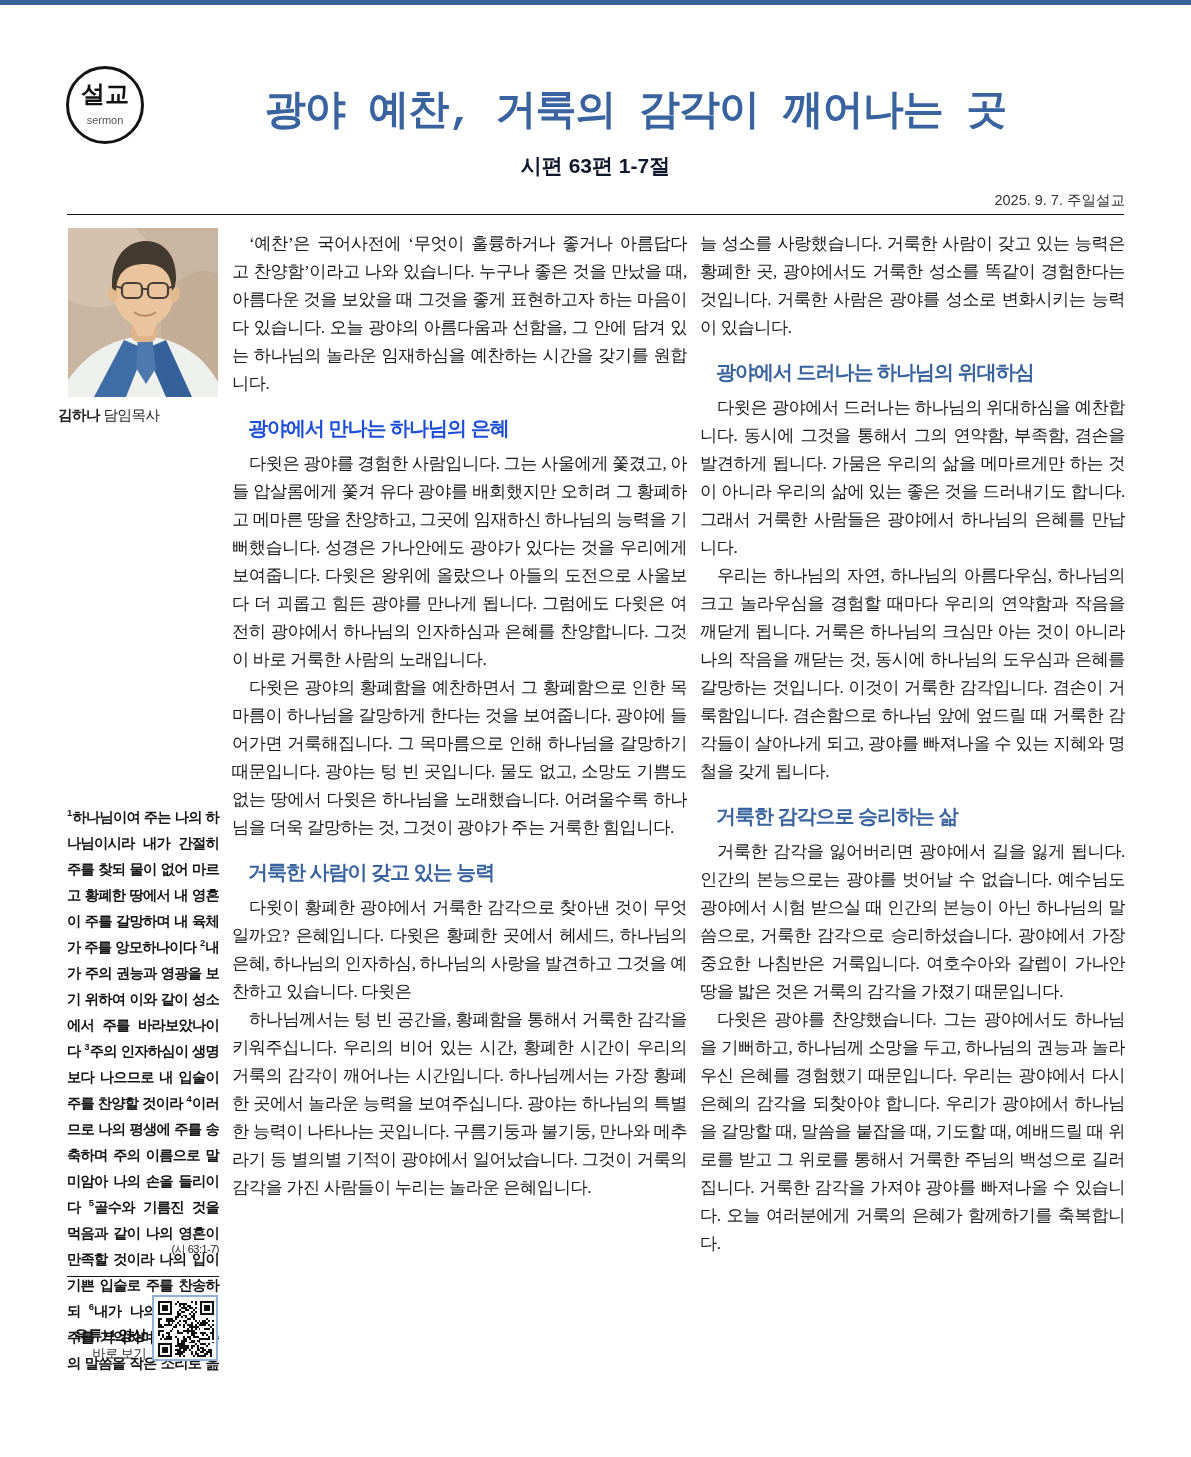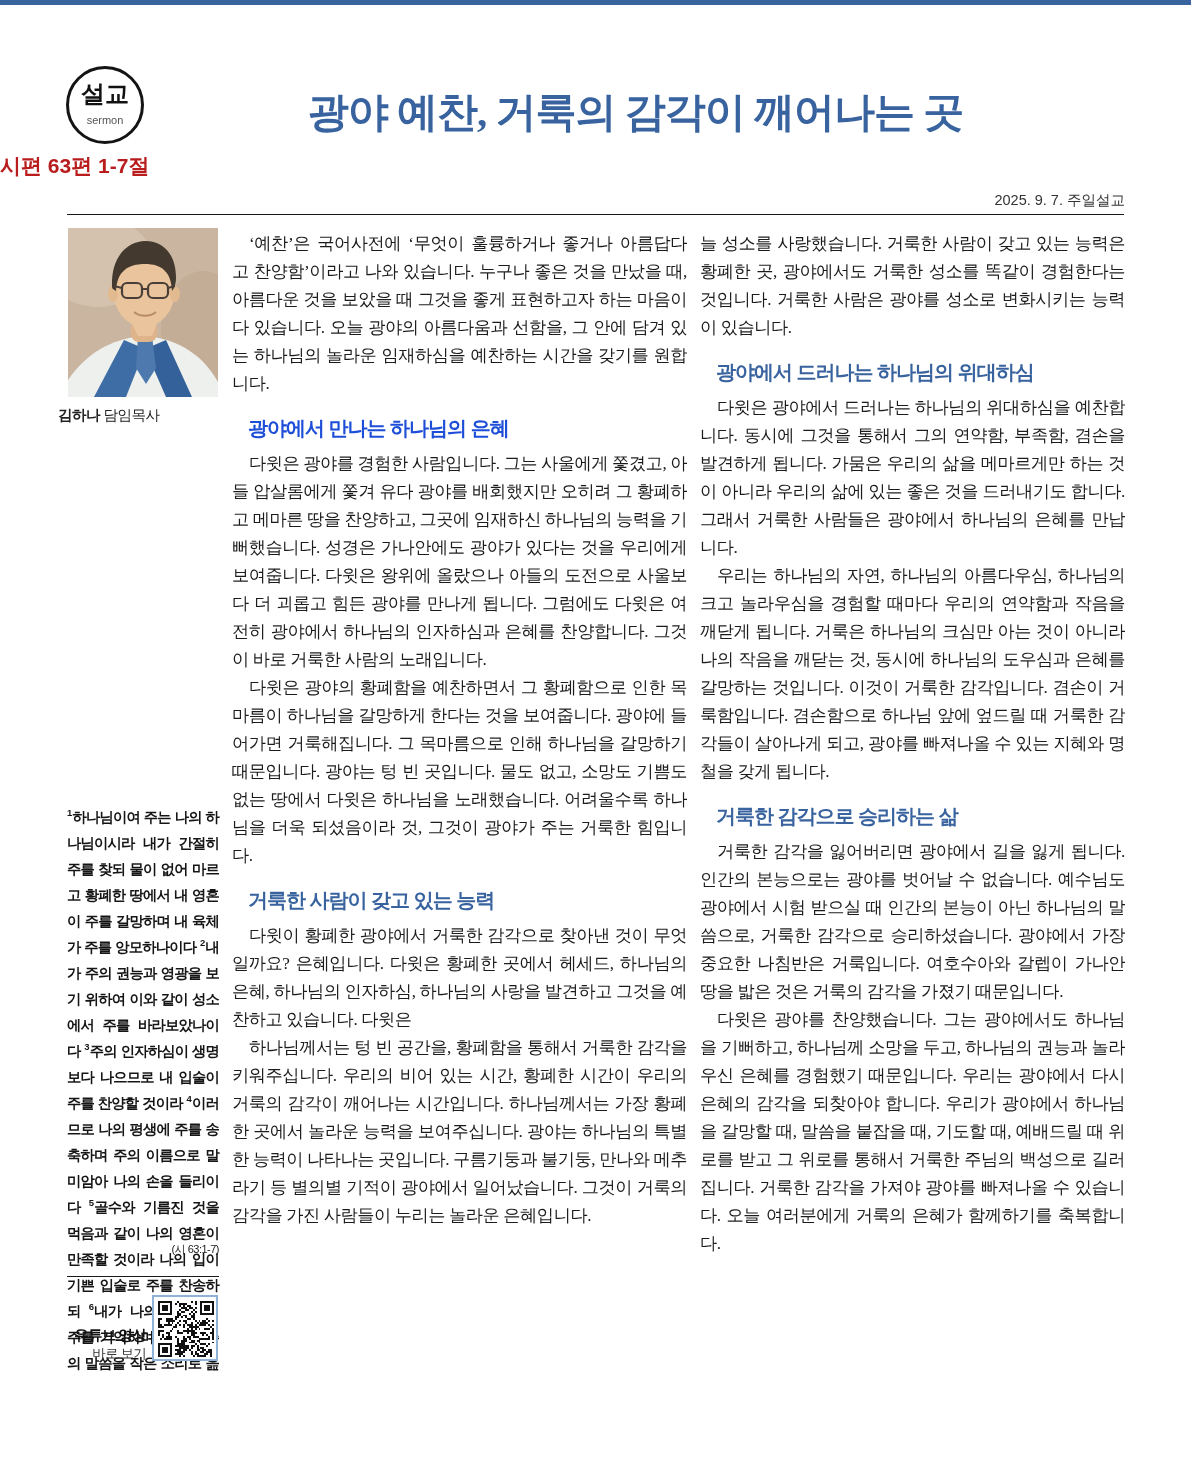--- a/index.html
+++ b/index.html
@@ -7,23 +7,23 @@
         font-family:"Liberation Serif","DejaVu Serif",serif;color:#1b1b1b;}
   .topbar{position:absolute;left:0;top:0;width:1191px;height:5px;}
   
   .badge{position:absolute;left:66px;top:66px;width:78px;height:78px;border:3px solid #141414;
          border-radius:50%;display:flex;flex-direction:column;align-items:center;justify-content:center;
          font-family:"Liberation Sans","DejaVu Sans",sans-serif;background:#fff;box-sizing:border-box;}
   .badge .ko{font-size:24px;font-weight:700;color:#111;line-height:24px;}
   .badge .en{font-size:11px;color:#555;line-height:15px;margin-top:7px;}
   
   .title{position:absolute;left:150px;right:70px;top:88px;text-align:center;font-weight:700;
-         font-size:41px;letter-spacing:-1px;line-height:48px;}
-  .subtitle{position:absolute;left:0;right:0;top:152px;text-align:left;
-            font-family:"Liberation Sans","DejaVu Sans",sans-serif;font-size:21px;font-weight:700;color:#b91c1c;}
+         font-size:41px;letter-spacing:-1px;line-height:48px;font-family:Liberation Mono, monospace;}
+  .subtitle{position:absolute;left:0;right:0;top:152px;text-align:center;
+            font-family:"Liberation Sans","DejaVu Sans",sans-serif;font-size:21px;font-weight:700;color:#0f172a;}
   .datelabel{position:absolute;right:66px;top:191px;font-family:"Liberation Sans","DejaVu Sans",sans-serif;
              font-size:14.5px;color:#333;}
   .header-rule{position:absolute;left:67px;top:214px;width:1057px;height:0;border-top:1.6px solid #1a1a1a;}
   
   .photo{position:absolute;left:68px;top:228px;width:150px;height:169px;overflow:hidden;background:#cdb9a4;}
   .photo svg{display:block;}
   .caption{position:absolute;left:58px;top:406px;width:170px;text-align:left;
            font-family:"Liberation Sans","DejaVu Sans",sans-serif;font-size:14.5px;color:#222;letter-spacing:-0.5px;}
   .caption b{font-weight:700;}
   .scripture{position:absolute;left:67px;top:804px;width:152px;
@@ -394,21 +394,21 @@
         <rect x="24" y="28" width="1" height="1" fill="#111"></rect>
         <rect x="27" y="28" width="1" height="1" fill="#111"></rect>
       </svg>
   </div>
 
   <div class="article">
     <div class="col col1">
         <p class="body-p">‘예찬’은 국어사전에 ‘무엇이 훌륭하거나 좋거나 아름답다고 찬양함’이라고 나와 있습니다. 누구나 좋은 것을 만났을 때, 아름다운 것을 보았을 때 그것을 좋게 표현하고자 하는 마음이 다 있습니다. 오늘 광야의 아름다움과 선함을, 그 안에 담겨 있는 하나님의 놀라운 임재하심을 예찬하는 시간을 갖기를 원합니다.</p>
         <h2 class="sec-heading" style="color: #1d4ed8;">광야에서 만나는 하나님의 은혜</h2>
         <p class="body-p">다윗은 광야를 경험한 사람입니다. 그는 사울에게 쫓겼고, 아들 압살롬에게 쫓겨 유다 광야를 배회했지만 오히려 그 황폐하고 메마른 땅을 찬양하고, 그곳에 임재하신 하나님의 능력을 기뻐했습니다. 성경은 가나안에도 광야가 있다는 것을 우리에게 보여줍니다. 다윗은 왕위에 올랐으나 아들의 도전으로 사울보다 더 괴롭고 힘든 광야를 만나게 됩니다. 그럼에도 다윗은 여전히 광야에서 하나님의 인자하심과 은혜를 찬양합니다. 그것이 바로 거룩한 사람의 노래입니다.</p>
-        <p class="body-p">다윗은 광야의 황폐함을 예찬하면서 그 황폐함으로 인한 목마름이 하나님을 갈망하게 한다는 것을 보여줍니다. 광야에 들어가면 거룩해집니다. 그 목마름으로 인해 하나님을 갈망하기 때문입니다. 광야는 텅 빈 곳입니다. 물도 없고, 소망도 기쁨도 없는 땅에서 다윗은 하나님을 노래했습니다. 어려울수록 하나님을 더욱 되셨음이라 것, 그것이 광야가 주는 거룩한 힘입니다.</p>
+        <p class="body-p">다윗은 광야의 황폐함을 예찬하면서 그 황폐함으로 인한 목마름이 하나님을 갈망하게 한다는 것을 보여줍니다. 광야에 들어가면 거룩해집니다. 그 목마름으로 인해 하나님을 갈망하기 때문입니다. 광야는 텅 빈 곳입니다. 물도 없고, 소망도 기쁨도 없는 땅에서 다윗은 하나님을 노래했습니다. 어려울수록 하나님을 더욱 갈망하는 것, 그것이 광야가 주는 거룩한 힘입니다.</p>
         <h2 class="sec-heading" style="color: rgb(56, 99, 159);">거룩한 사람이 갖고 있는 능력</h2>
         <p class="body-p">다윗이 황폐한 광야에서 거룩한 감각으로 찾아낸 것이 무엇일까요? 은혜입니다. 다윗은 황폐한 곳에서 헤세드, 하나님의 은혜, 하나님의 인자하심, 하나님의 사랑을 발견하고 그것을 예찬하고 있습니다. 다윗은</p>
         <p class="body-p">하나님께서는 텅 빈 공간을, 황폐함을 통해서 거룩한 감각을 키워주십니다. 우리의 비어 있는 시간, 황폐한 시간이 우리의 거룩의 감각이 깨어나는 시간입니다. 하나님께서는 가장 황폐한 곳에서 놀라운 능력을 보여주십니다. 광야는 하나님의 특별한 능력이 나타나는 곳입니다. 구름기둥과 불기둥, 만나와 메추라기 등 별의별 기적이 광야에서 일어났습니다. 그것이 거룩의 감각을 가진 사람들이 누리는 놀라운 은혜입니다.</p>
       </div>
     <div class="col col2">
         <p class="body-p no-indent">늘 성소를 사랑했습니다. 거룩한 사람이 갖고 있는 능력은 황폐한 곳, 광야에서도 거룩한 성소를 똑같이 경험한다는 것입니다. 거룩한 사람은 광야를 성소로 변화시키는 능력이 있습니다.</p>
         <h2 class="sec-heading" style="color: rgb(56, 99, 159);">광야에서 드러나는 하나님의 위대하심</h2>
         <p class="body-p">다윗은 광야에서 드러나는 하나님의 위대하심을 예찬합니다. 동시에 그것을 통해서 그의 연약함, 부족함, 겸손을 발견하게 됩니다. 가뭄은 우리의 삶을 메마르게만 하는 것이 아니라 우리의 삶에 있는 좋은 것을 드러내기도 합니다. 그래서 거룩한 사람들은 광야에서 하나님의 은혜를 만납니다.</p>
         <p class="body-p">우리는 하나님의 자연, 하나님의 아름다우심, 하나님의 크고 놀라우심을 경험할 때마다 우리의 연약함과 작음을 깨닫게 됩니다. 거룩은 하나님의 크심만 아는 것이 아니라 나의 작음을 깨닫는 것, 동시에 하나님의 도우심과 은혜를 갈망하는 것입니다. 이것이 거룩한 감각입니다. 겸손이 거룩함입니다. 겸손함으로 하나님 앞에 엎드릴 때 거룩한 감각들이 살아나게 되고, 광야를 빠져나올 수 있는 지혜와 명철을 갖게 됩니다.</p>
         <h2 class="sec-heading" style="color: rgb(56, 99, 159);">거룩한 감각으로 승리하는 삶</h2>

